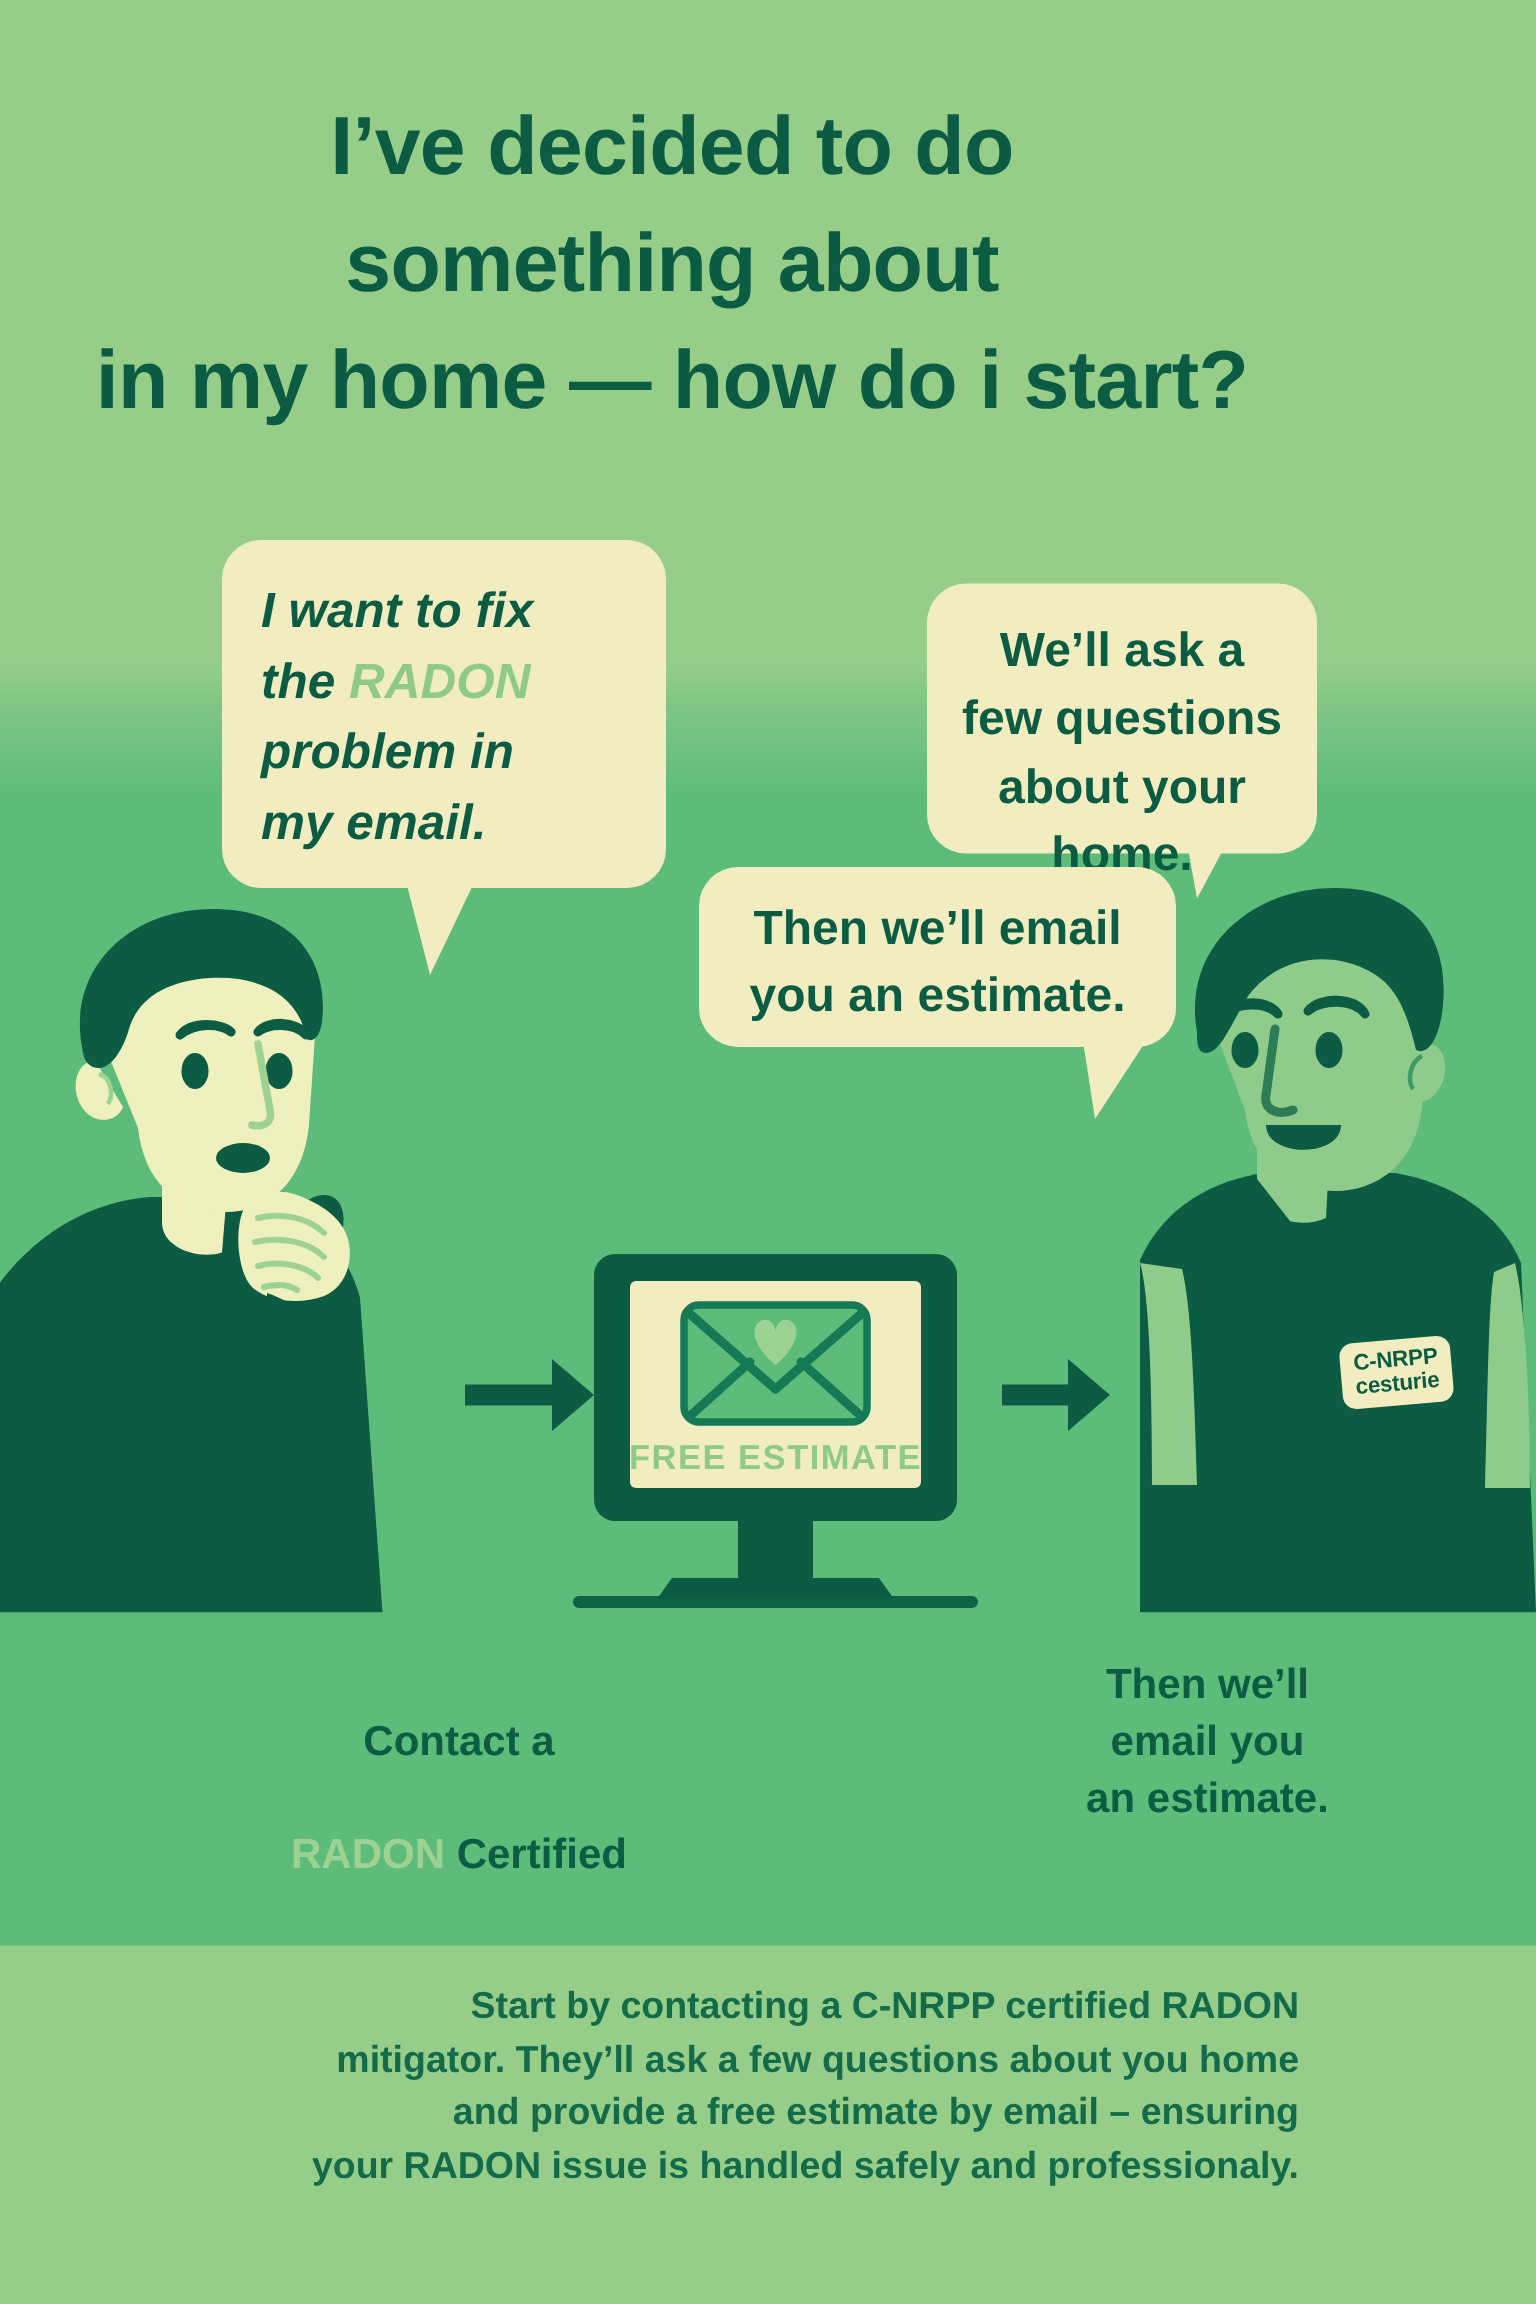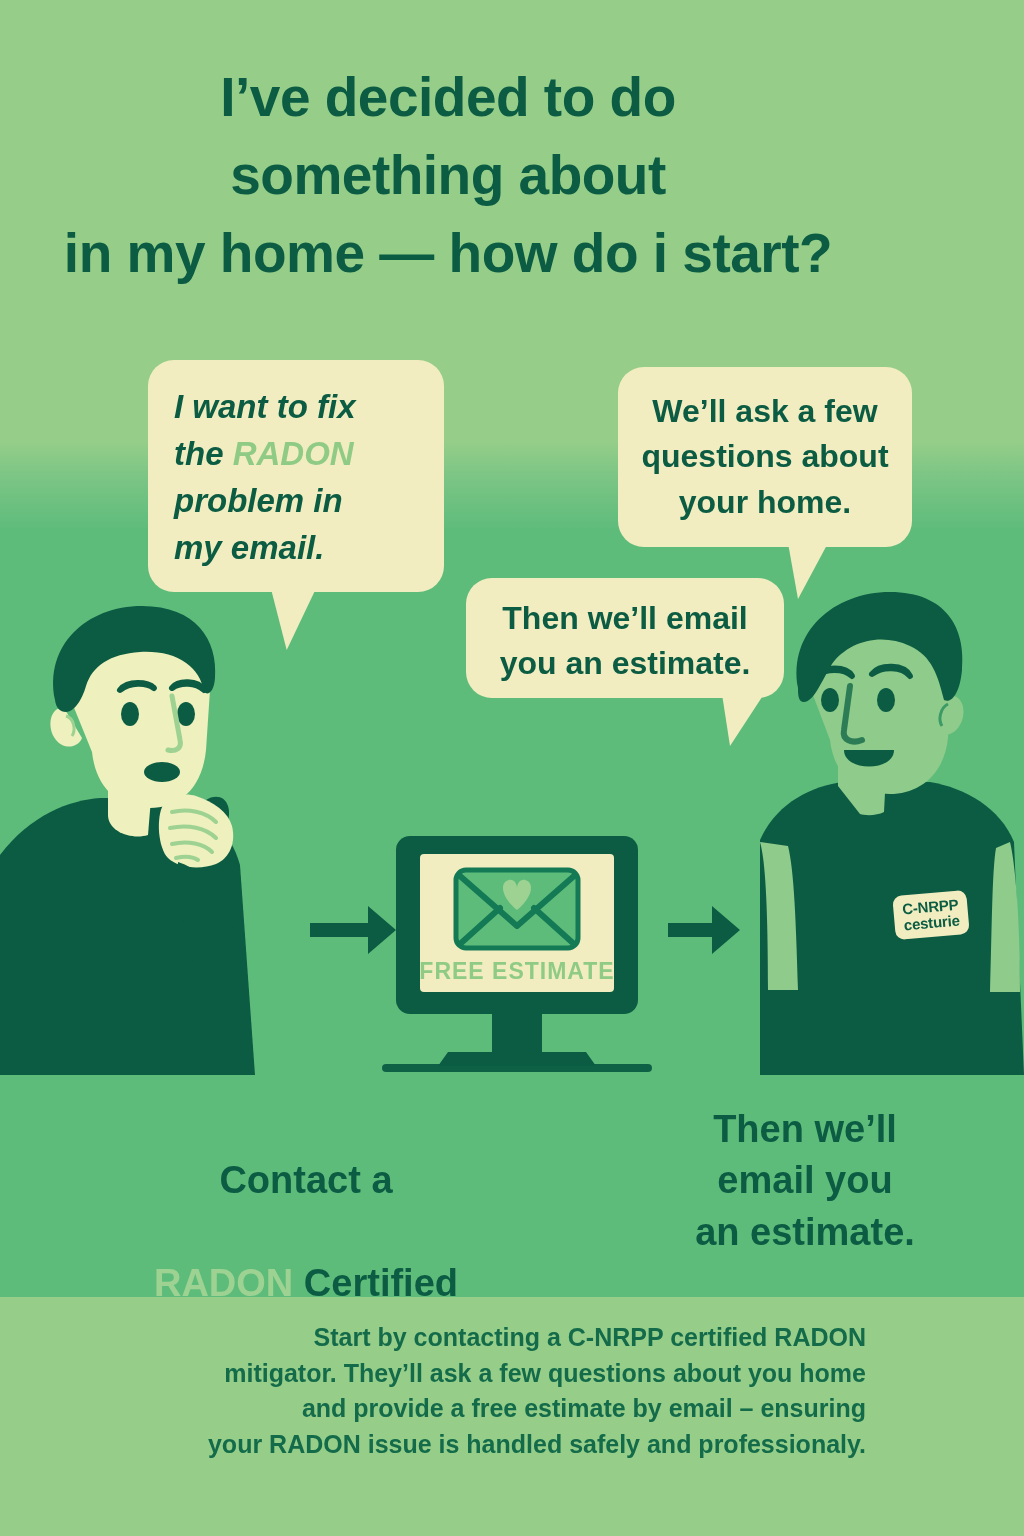--- a/index.html
+++ b/index.html
@@ -70,22 +70,22 @@
   }
   #bubble-left .bubble-tail {
     left: 118px; bottom: -58px;
     border-left: 26px solid transparent;
     border-right: 18px solid transparent;
     border-top: 60px solid #f2edc0;
     transform: skewX(-10deg);
   }
 
   #bubble-top-right {
-    left: 618px; top: 367px;
-    width: 294px; height: 180px;
+    left: 618px; top: 389px;
+    width: 260px; height: 180px;
     padding: 22px 20px;
     font-size: 32px;
     line-height: 1.42;
     text-align: center;
   }
 
   #bubble-mid-right {
     left: 466px; top: 578px;
     width: 318px; height: 120px;
     padding: 18px 20px;
@@ -103,21 +103,21 @@
   #monitor { position: absolute; left: 382px; top: 836px; width: 270px; height: 240px; }
 
   .arrow { position: absolute; }
   #arrow-left  { left: 310px; top: 900px; width: 86px;  height: 60px; }
   #arrow-right { left: 668px; top: 900px; width: 72px;  height: 60px; }
 
   
   .caption {
     position: absolute;
     color: #0b5c43;
-    font-size: 38px;
+    font-size: 28px;
     font-weight: 700;
     line-height: 1.35;
     white-space: pre-line;
   }
   .caption .hl { color: #9ed292; }
   #caption-left  { left: 56px;  top: 1104px; width: 430px; text-align: center; margin-left: 35px; }
   #caption-right { left: 640px; top: 1104px; width: 330px; text-align: center; }
 
   
   #bottom-note {

